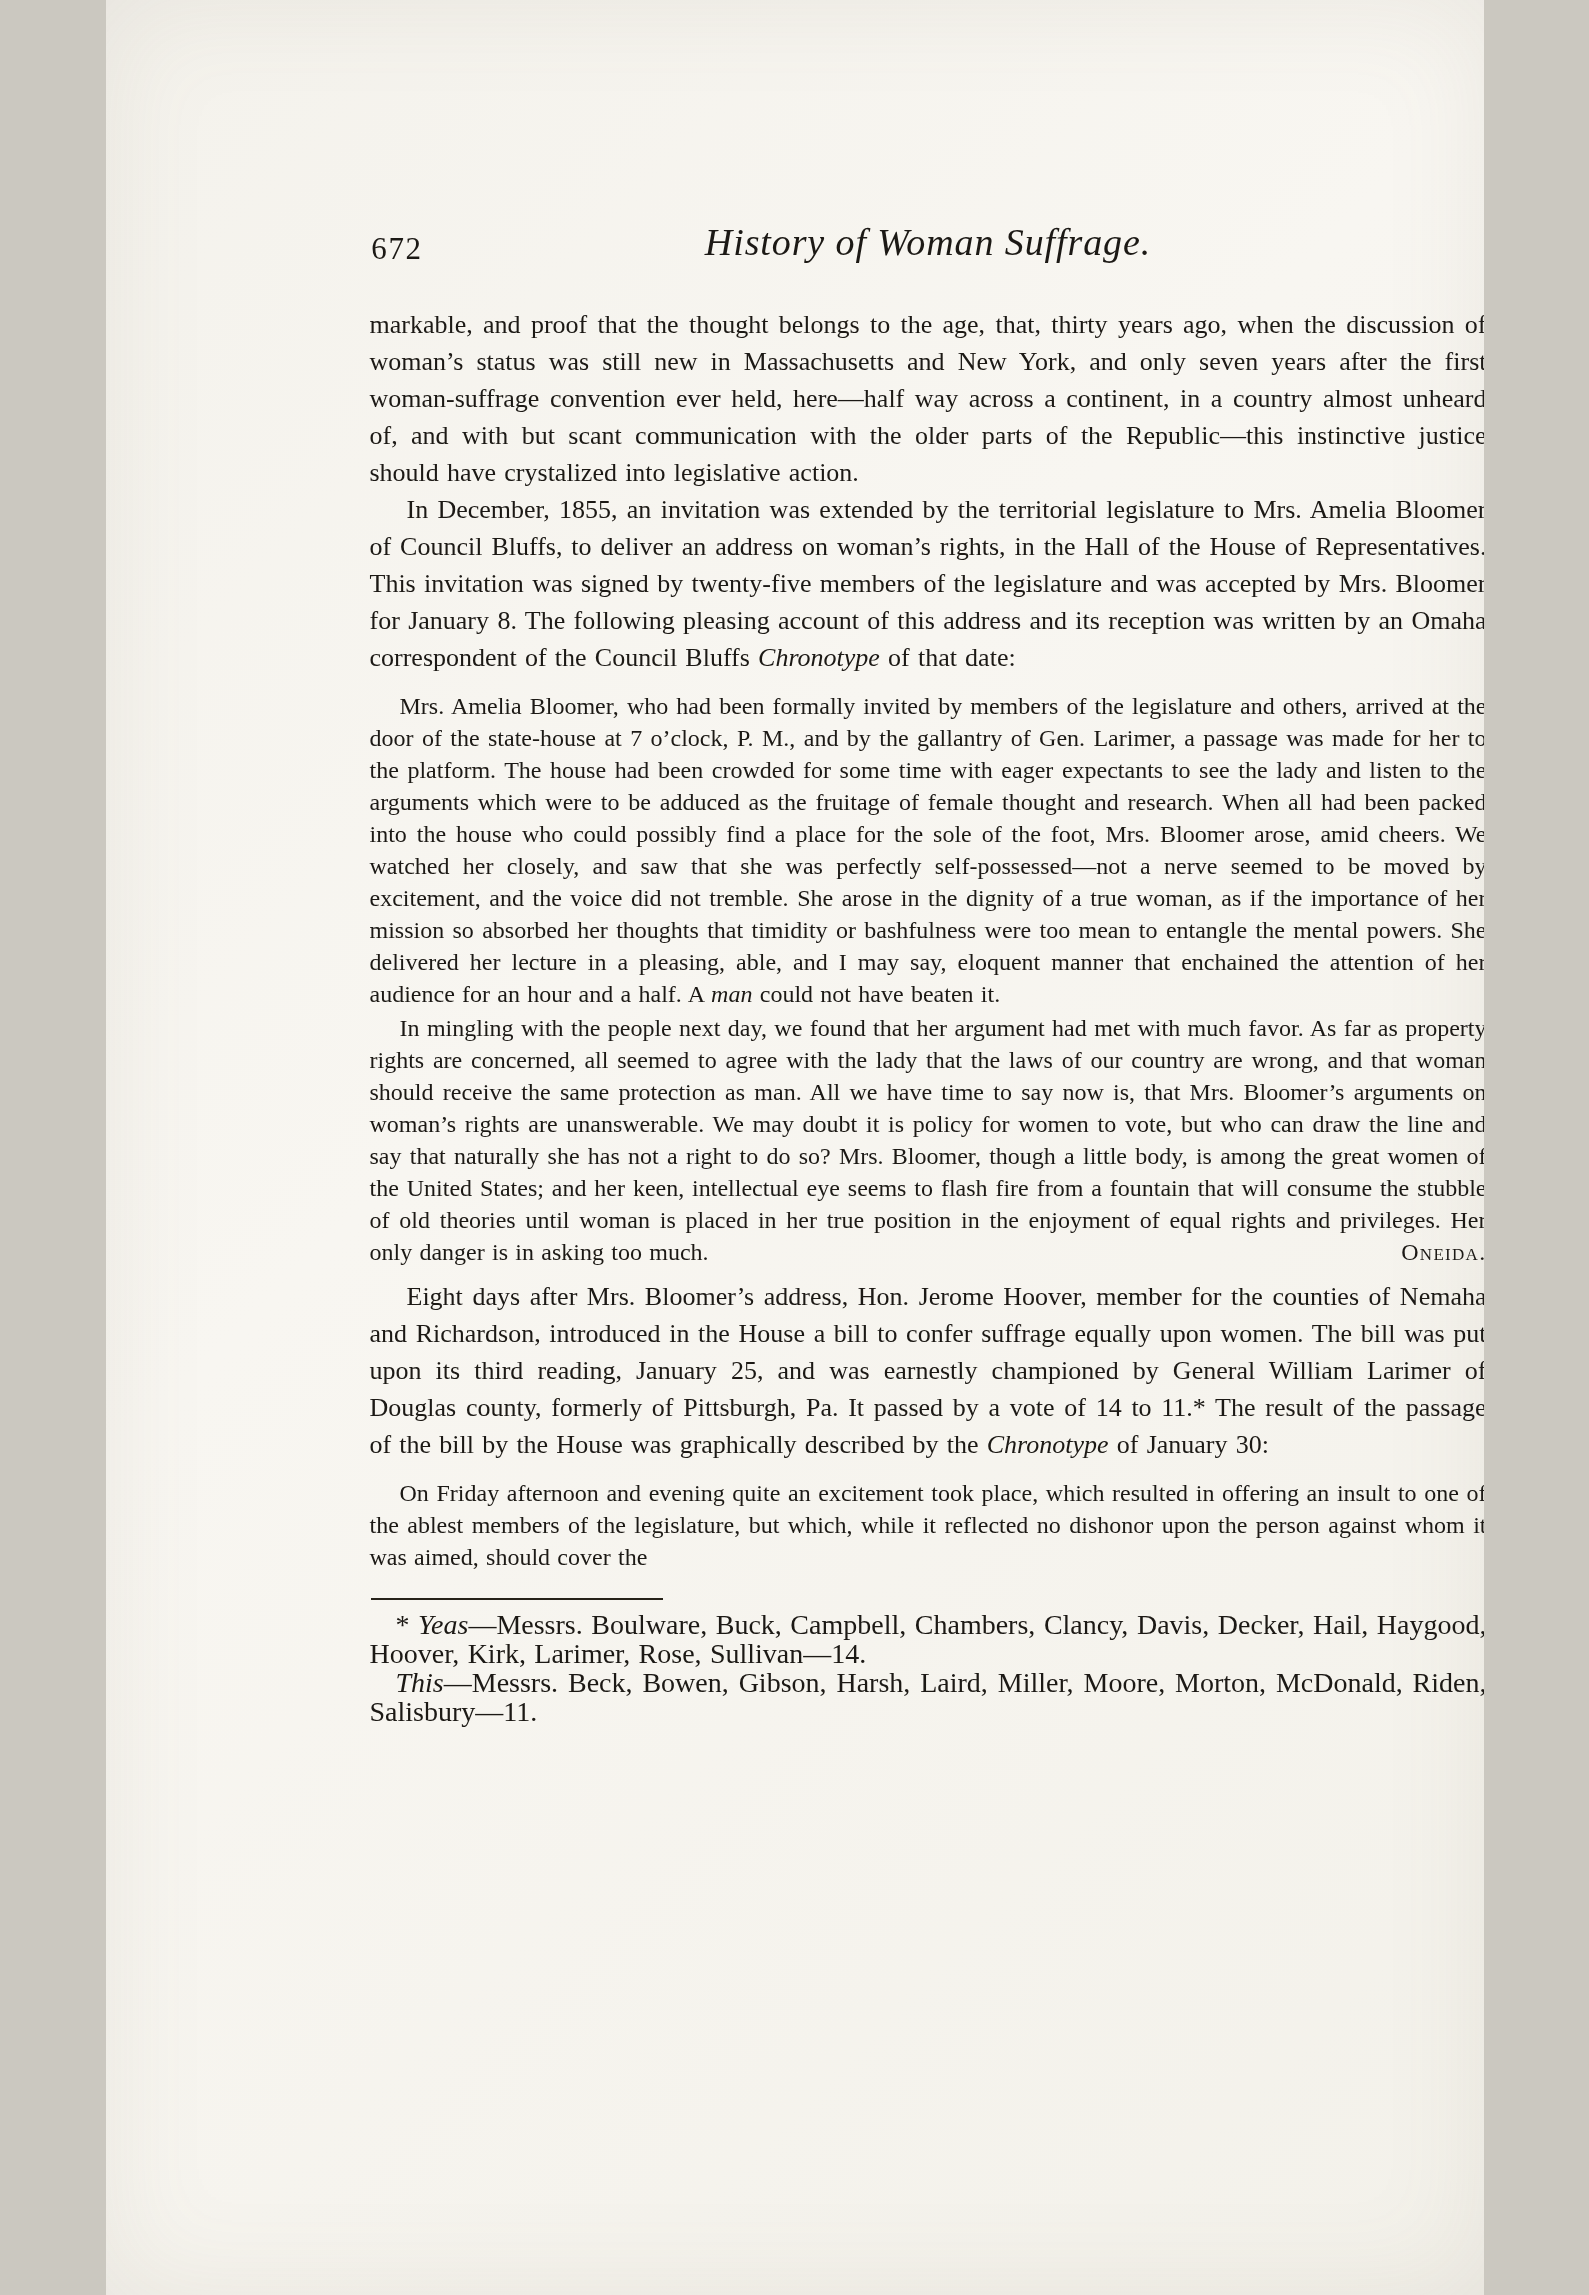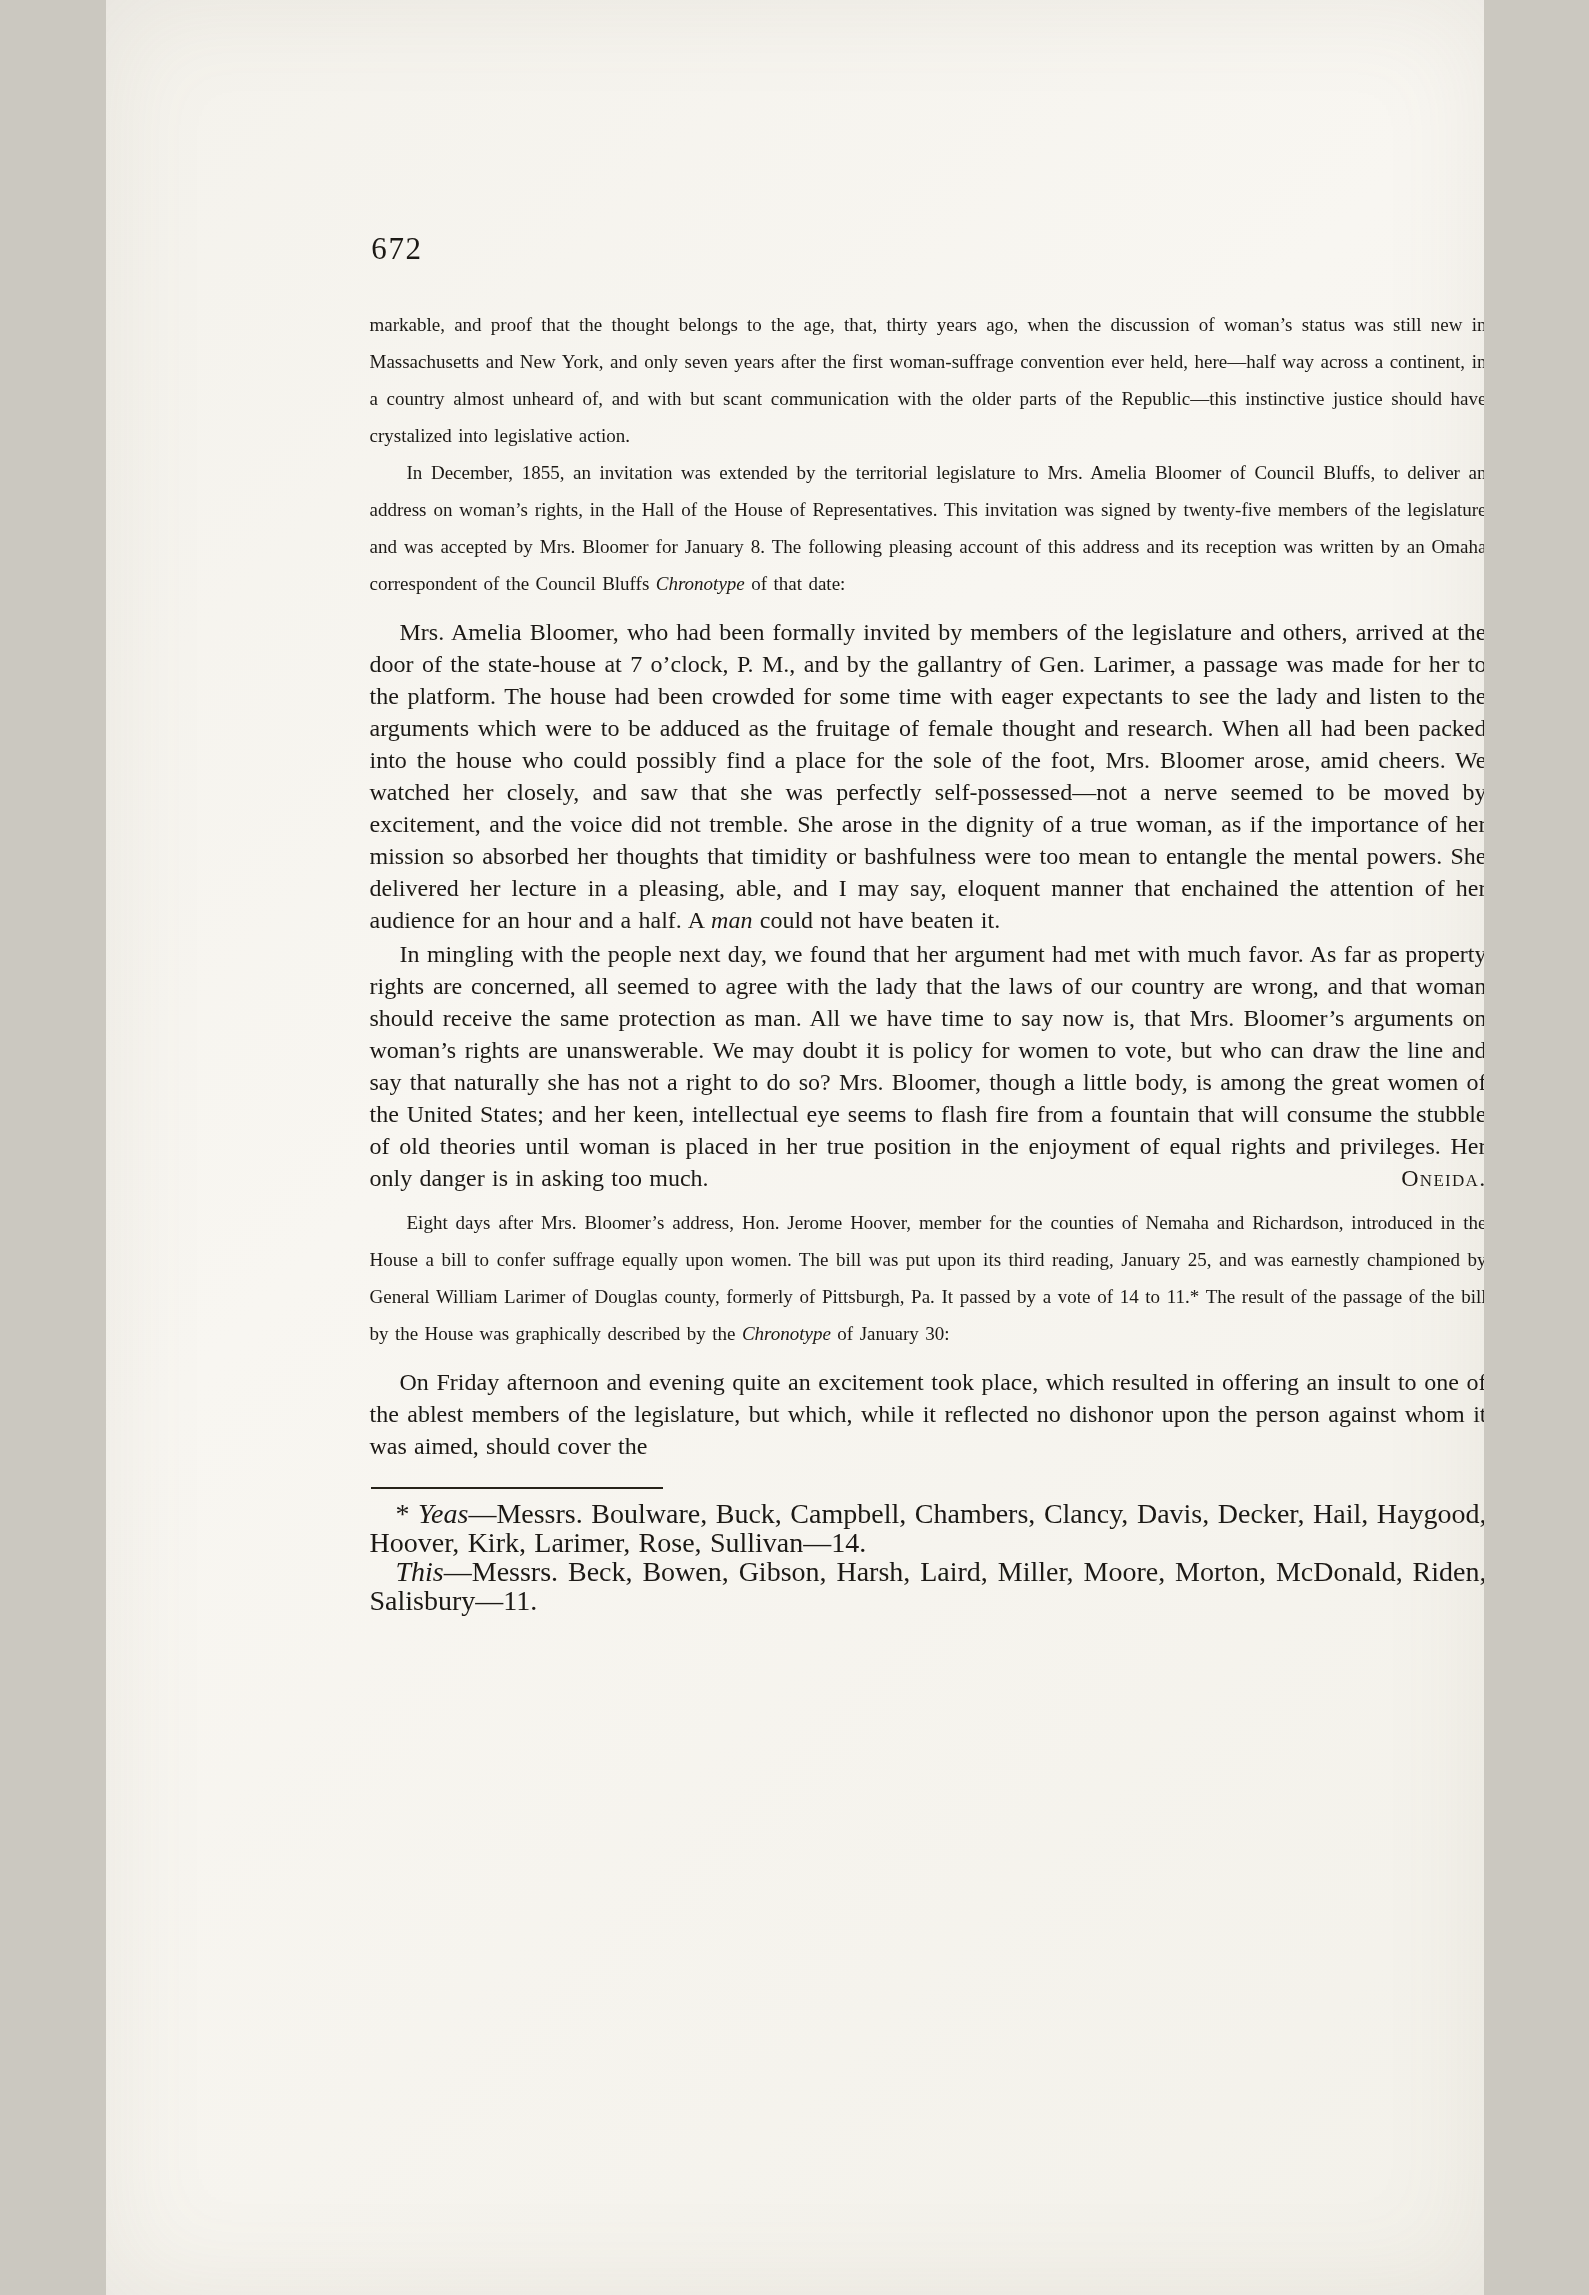--- a/index.html
+++ b/index.html
@@ -33,21 +33,21 @@
     font-size: 31px;
     letter-spacing: 1.7px;
   }
   .running-title {
     text-align: center;
     font-style: italic;
     font-size: 38px;
     letter-spacing: 0.9px;
   }
   .body-para {
-    font-size: 19px;
+    font-size: 26px;
     line-height: 37px;
     text-align: justify;
     margin: 0;
     text-indent: 37px;
     word-spacing: 1.7px;
   }
   .body-para.no-indent { text-indent: 0; }
   .quote-block { margin: 14px 0 10.5px; font-family: Liberation Serif, serif; }
   .quote-para {
     font-size: 24px;
@@ -82,20 +82,21 @@
   i { font-style: italic; }
 </style>
 </head>
 <body>
 
 <div class="page">
   <div class="content">
 
     <div class="page-header">
       <span class="page-number">672</span>
+      <div class="running-title">History of Woman Suffrage.</div>
     </div>
 
     <p class="body-para no-indent"><span>markable, and proof that the thought belongs to the age, that, thirty years ago, when the discussion of woman’s status was still new in Massachusetts and New York, and only seven years after the first woman-suffrage convention ever held, here—half way across a continent, in a country almost unheard of, and with but scant communication with the older parts of the Republic—this instinctive justice should have crystalized into legislative action.</span></p>
 
     <p class="body-para"><span>In December, 1855, an invitation was extended by the territorial legislature to Mrs. Amelia Bloomer of Council Bluffs, to deliver an address on woman’s rights, in the Hall of the House of Representatives. This invitation was signed by twenty-five members of the legislature and was accepted by Mrs. Bloomer for January 8. The following pleasing account of this address and its reception was written by an Omaha correspondent of the Council Bluffs </span><i>Chronotype</i><span> of that date:</span></p>
 
     <div class="quote-block">
       <p class="quote-para"><span>Mrs. Amelia Bloomer, who had been formally invited by members of the legislature and others, arrived at the door of the state-house at 7 o’clock, P. M., and by the gallantry of Gen. Larimer, a passage was made for her to the platform. The house had been crowded for some time with eager expectants to see the lady and listen to the arguments which were to be adduced as the fruitage of female thought and research. When all had been packed into the house who could possibly find a place for the sole of the foot, Mrs. Bloomer arose, amid cheers. We watched her closely, and saw that she was perfectly self-possessed—not a nerve seemed to be moved by excitement, and the voice did not tremble. She arose in the dignity of a true woman, as if the importance of her mission so absorbed her thoughts that timidity or bashfulness were too mean to entangle the mental powers. She delivered her lecture in a pleasing, able, and I may say, eloquent manner that enchained the attention of her audience for an hour and a half. A </span><i>man</i><span> could not have beaten it.</span></p>
       <p class="quote-para"><span>In mingling with the people next day, we found that her argument had met with much favor. As far as property rights are concerned, all seemed to agree with the lady that the laws of our country are wrong, and that woman should receive the same protection as man. All we have time to say now is, that Mrs. Bloomer’s arguments on woman’s rights are unanswerable. We may doubt it is policy for women to vote, but who can draw the line and say that naturally she has not a right to do so? Mrs. Bloomer, though a little body, is among the great women of the United States; and her keen, intellectual eye seems to flash fire from a fountain that will consume the stubble of old theories until woman is placed in her true position in the enjoyment of equal rights and privileges. Her only danger is in asking too much.</span> <span class="signature">Oneida.</span></p>
     </div>

